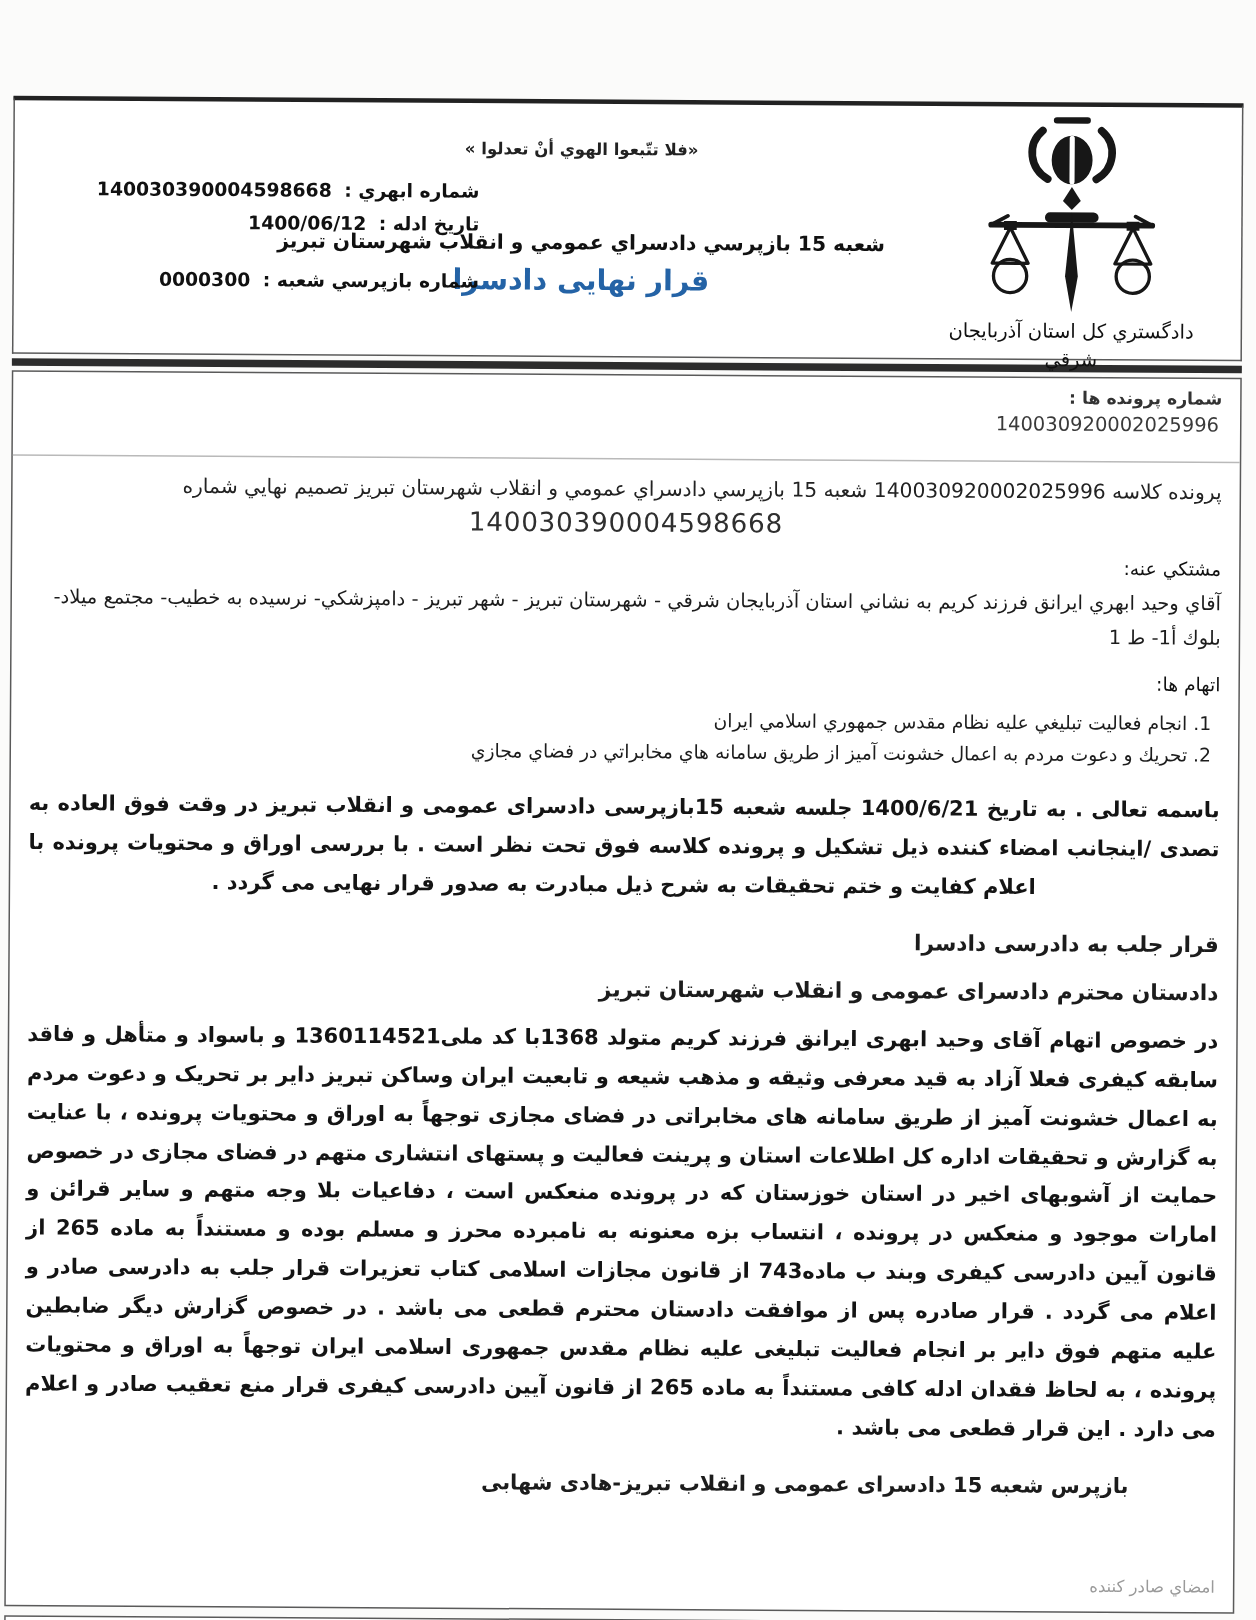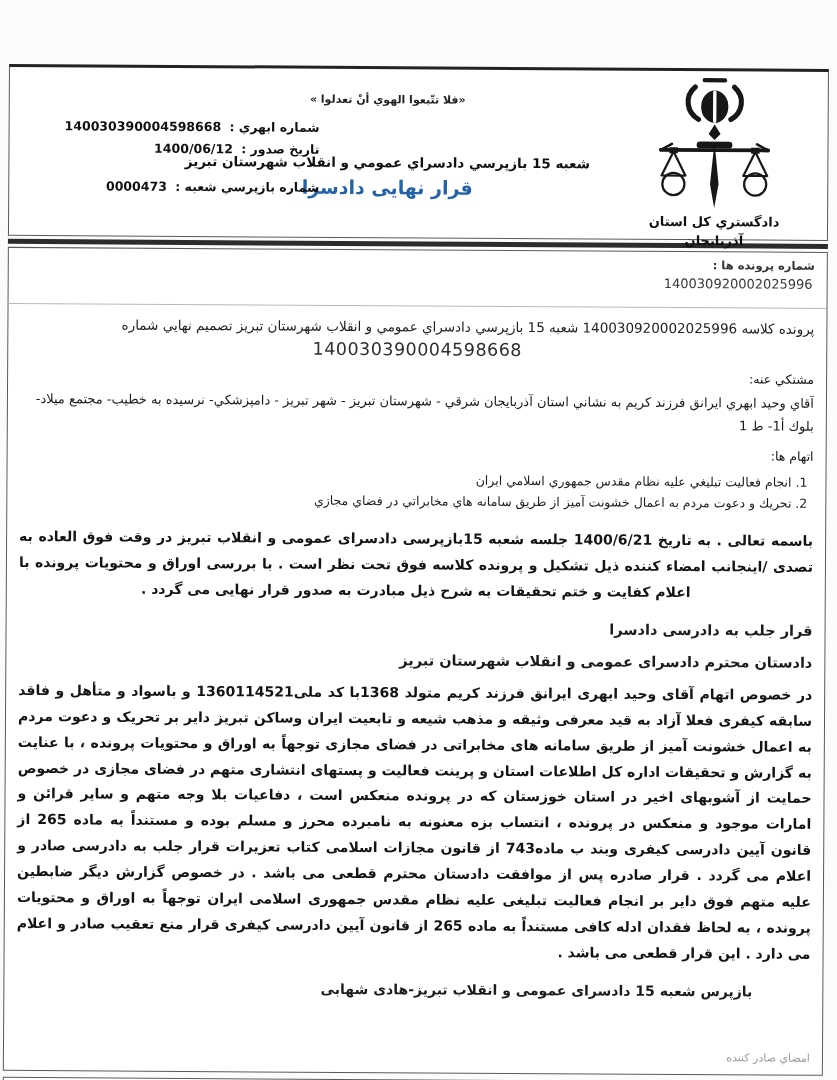--- a/index.html
+++ b/index.html
@@ -16,21 +16,21 @@
   }
   
   .header-box {
     position:relative; height:172px; background:#fff;
     border:1.5px solid #5a5a5a; border-top:3.5px solid #222;
   }
   .logo-block {
     position:absolute; top:4px; right:18px; width:190px; text-align:center;
   }
   .logo-block svg { display:block; margin:0 auto; }
-  .logo-caption { font-size:13px; font-weight:bold; line-height:1.45; color:#111; }
+  .logo-caption { font-size:13px; font-weight:normal; line-height:1.45; color:#111; }
   .center-block {
     position:absolute; top:24px; right:230px; width:420px; text-align:center;
   }
   .verse { font-size:11px; font-weight:bold; color:#222; letter-spacing:0.2px; }
   .branch-line { margin-top:48px; font-size:13.5px; font-weight:bold; color:#111; }
   .doc-title { margin-top:6px; font-size:19px; font-weight:bold; color:#2463a6; }
   .fields-block {
     position:absolute; top:48px; left:34px; width:276px; text-align:right;
     font-size:12.5px; font-weight:bold; color:#111;
   }
@@ -119,26 +119,26 @@
       <div class="branch-line">شعبه 15 بازپرسي دادسراي عمومي و انقلاب شهرستان تبريز</div>
       <div class="doc-title">قرار نهايی دادسرا</div>
     </div>
 
     <div class="fields-block">
       <div class="field-row">
         <span>شماره ابهري :</span>
         <span class="val">140030390004598668</span>
       </div>
       <div class="field-row">
-        <span>تاريخ صدور :</span>
+        <span>تاريخ ادله :</span>
         <span class="val">1400/06/12</span>
       </div>
       <div class="field-row gap">
         <span>شماره بازپرسي شعبه :</span>
-        <span class="val">0000473</span>
+        <span class="val">0000300</span>
       </div>
     </div>
   </div>
 
   <div class="sep-band"></div>
 
   <div class="content-box">
 
     <div class="case-label">شماره پرونده ها :</div>
     <div class="case-number">140030920002025996</div>

